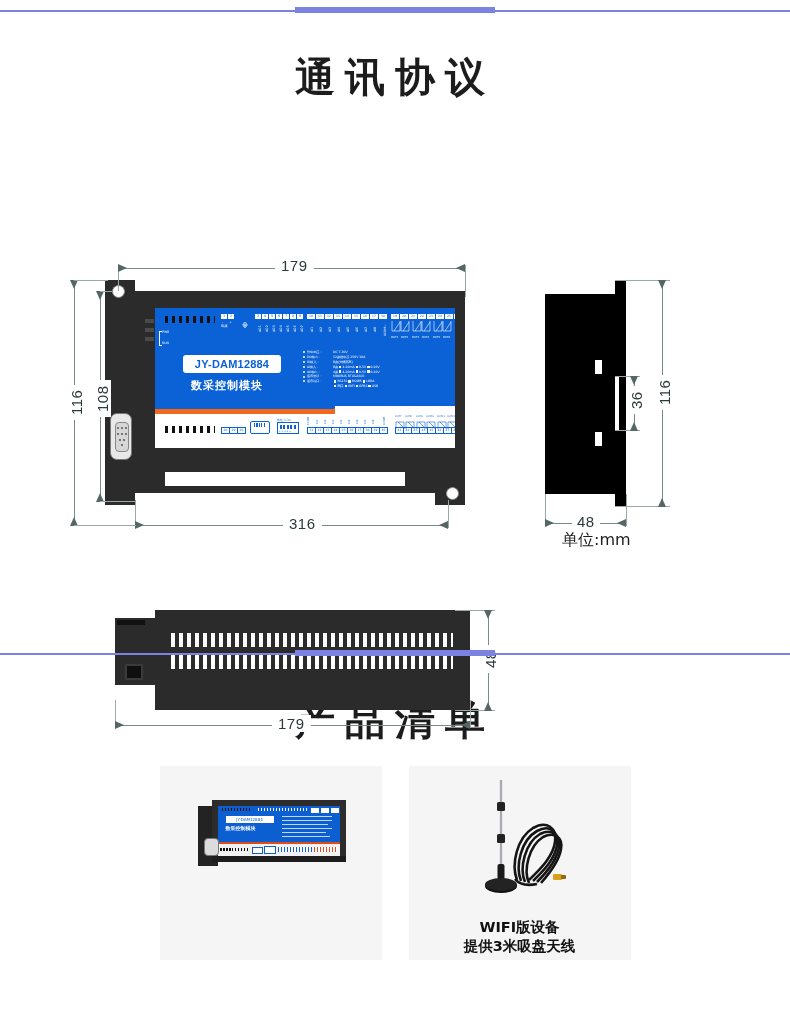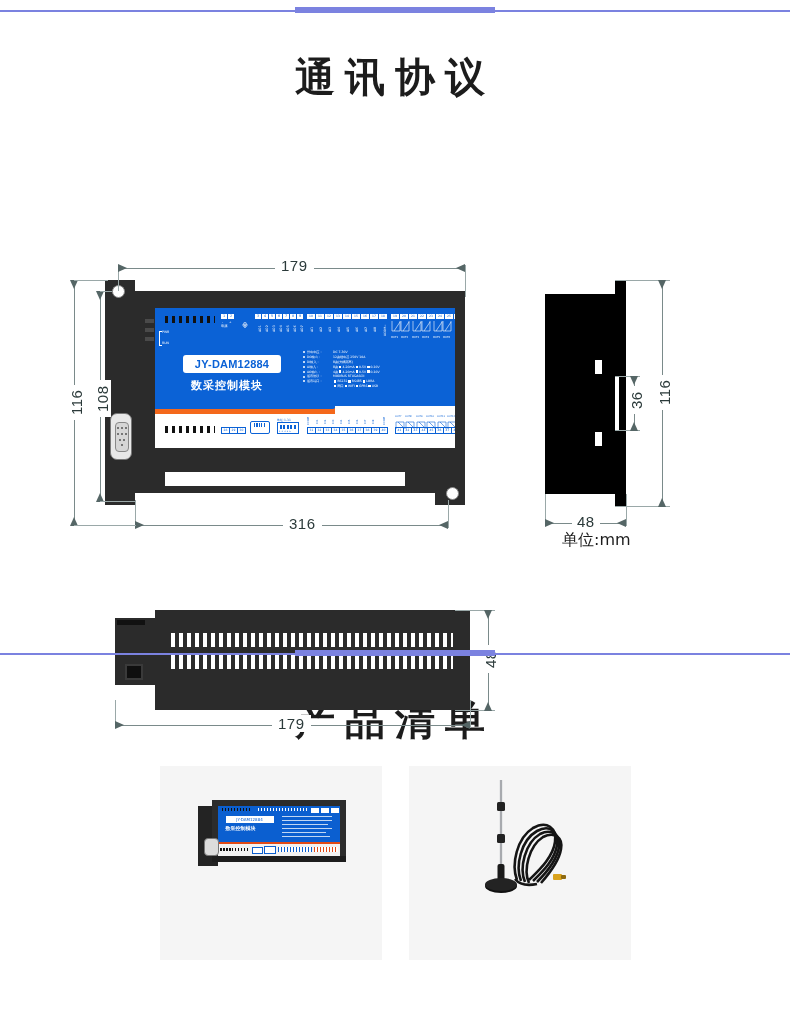--- a/index.html
+++ b/index.html
@@ -505,15 +505,17 @@
             <path d="M62 107 C 56 94, 62 70, 76 61 C 88 55, 96 62, 94 73 C 92 86, 81 99, 74 107"></path>
           </g>
           <path d="M48 103 C 52 108, 60 110, 70 108" fill="none" stroke="#151515" stroke-width="2.6"></path>
 
           <rect x="86" y="98" width="9" height="6" rx="1" fill="#d9a21c"></rect>
           <rect x="94" y="99" width="5" height="4" rx="1" fill="#8e6a10"></rect>
         </svg>
       </div>
     </div>
     <div class="card-cap small">
+      <div>WIFI版设备</div>
+      <div>提供3米吸盘天线</div>
     </div>
   </div>
 </div>
 
 </body></html>

